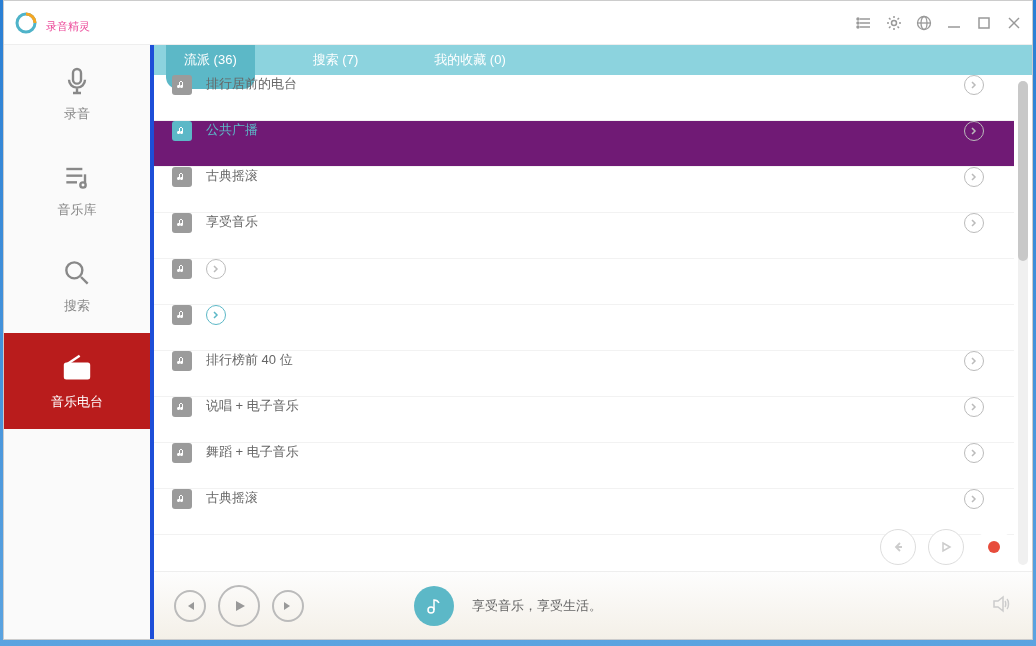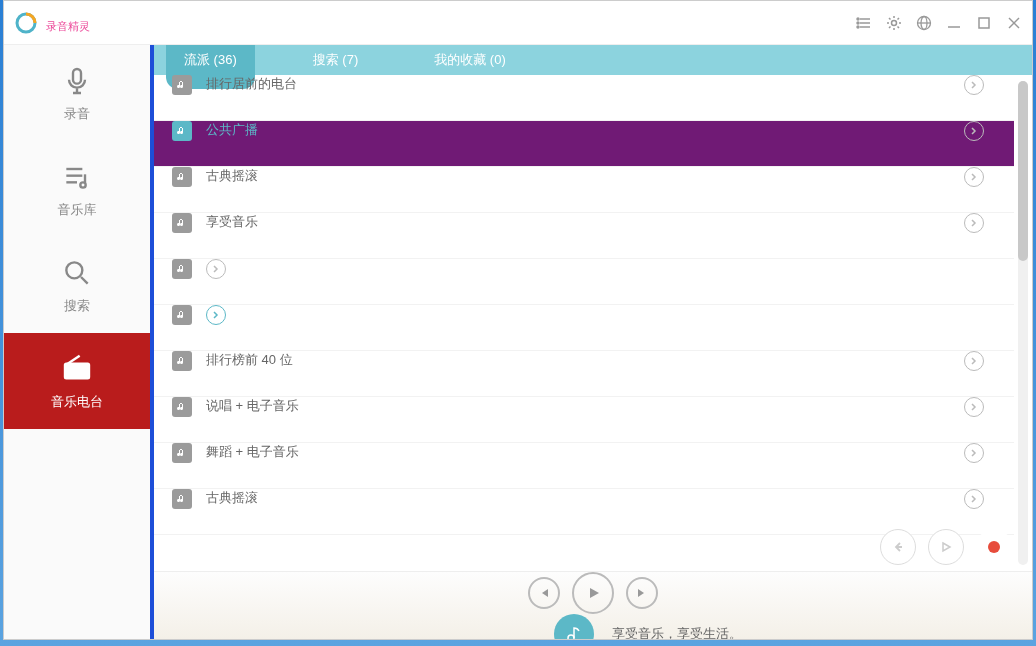--- a/index.html
+++ b/index.html
@@ -34,21 +34,21 @@
 .row-label { flex: 1; font-size: 13px; color: #666; }
 .row.highlight .row-label { color: #5cb8c7; }
 .row.hover .row-label { color: #5cb8c7; }
 .row-chevron { width: 20px; height: 20px; border: 1.5px solid #bbb; border-radius: 50%; display: flex; align-items: center; justify-content: center; }
 .row.hover .row-chevron { border-color: #5cb8c7; }
 .row-chevron svg { width: 8px; height: 8px; }
 .controls-right { position: absolute; right: 20px; bottom: 74px; display: flex; gap: 12px; }
 .ctrl-btn { width: 36px; height: 36px; border: 1.5px solid #ddd; border-radius: 50%; display: flex; align-items: center; justify-content: center; cursor: pointer; background: #fff; }
 .ctrl-btn.rec { border: none; }
 .ctrl-btn.rec .dot { width: 12px; height: 12px; background: #e74c3c; border-radius: 50%; }
-.player { height: 68px; border-top: 1px solid #eee; display: flex; align-items: center; padding: 0 20px; background: linear-gradient(180deg, #fdfdfd, #f4f0e8); flex-direction: column; }
+.player { height: 68px; border-top: 1px solid #eee; display: flex; align-items: center; padding: 0 20px; background: linear-gradient(180deg, #fdfdfd, #f4f0e8); }
 .player-btns { display: flex; gap: 12px; align-items: center; }
 .pbtn { width: 32px; height: 32px; border: 2px solid #bbb; border-radius: 50%; display: flex; align-items: center; justify-content: center; cursor: pointer; }
 .pbtn.play { width: 42px; height: 42px; }
 .now-playing { margin-left: 110px; display: flex; align-items: center; gap: 18px; }
 .np-icon { width: 40px; height: 40px; background: #5cb8c7; border-radius: 50%; display: flex; align-items: center; justify-content: center; }
 .np-text { font-size: 13px; color: #666; }
 .vol-icon { margin-left: auto; color: #bbb; }
 </style>
 </head>
 <body>

